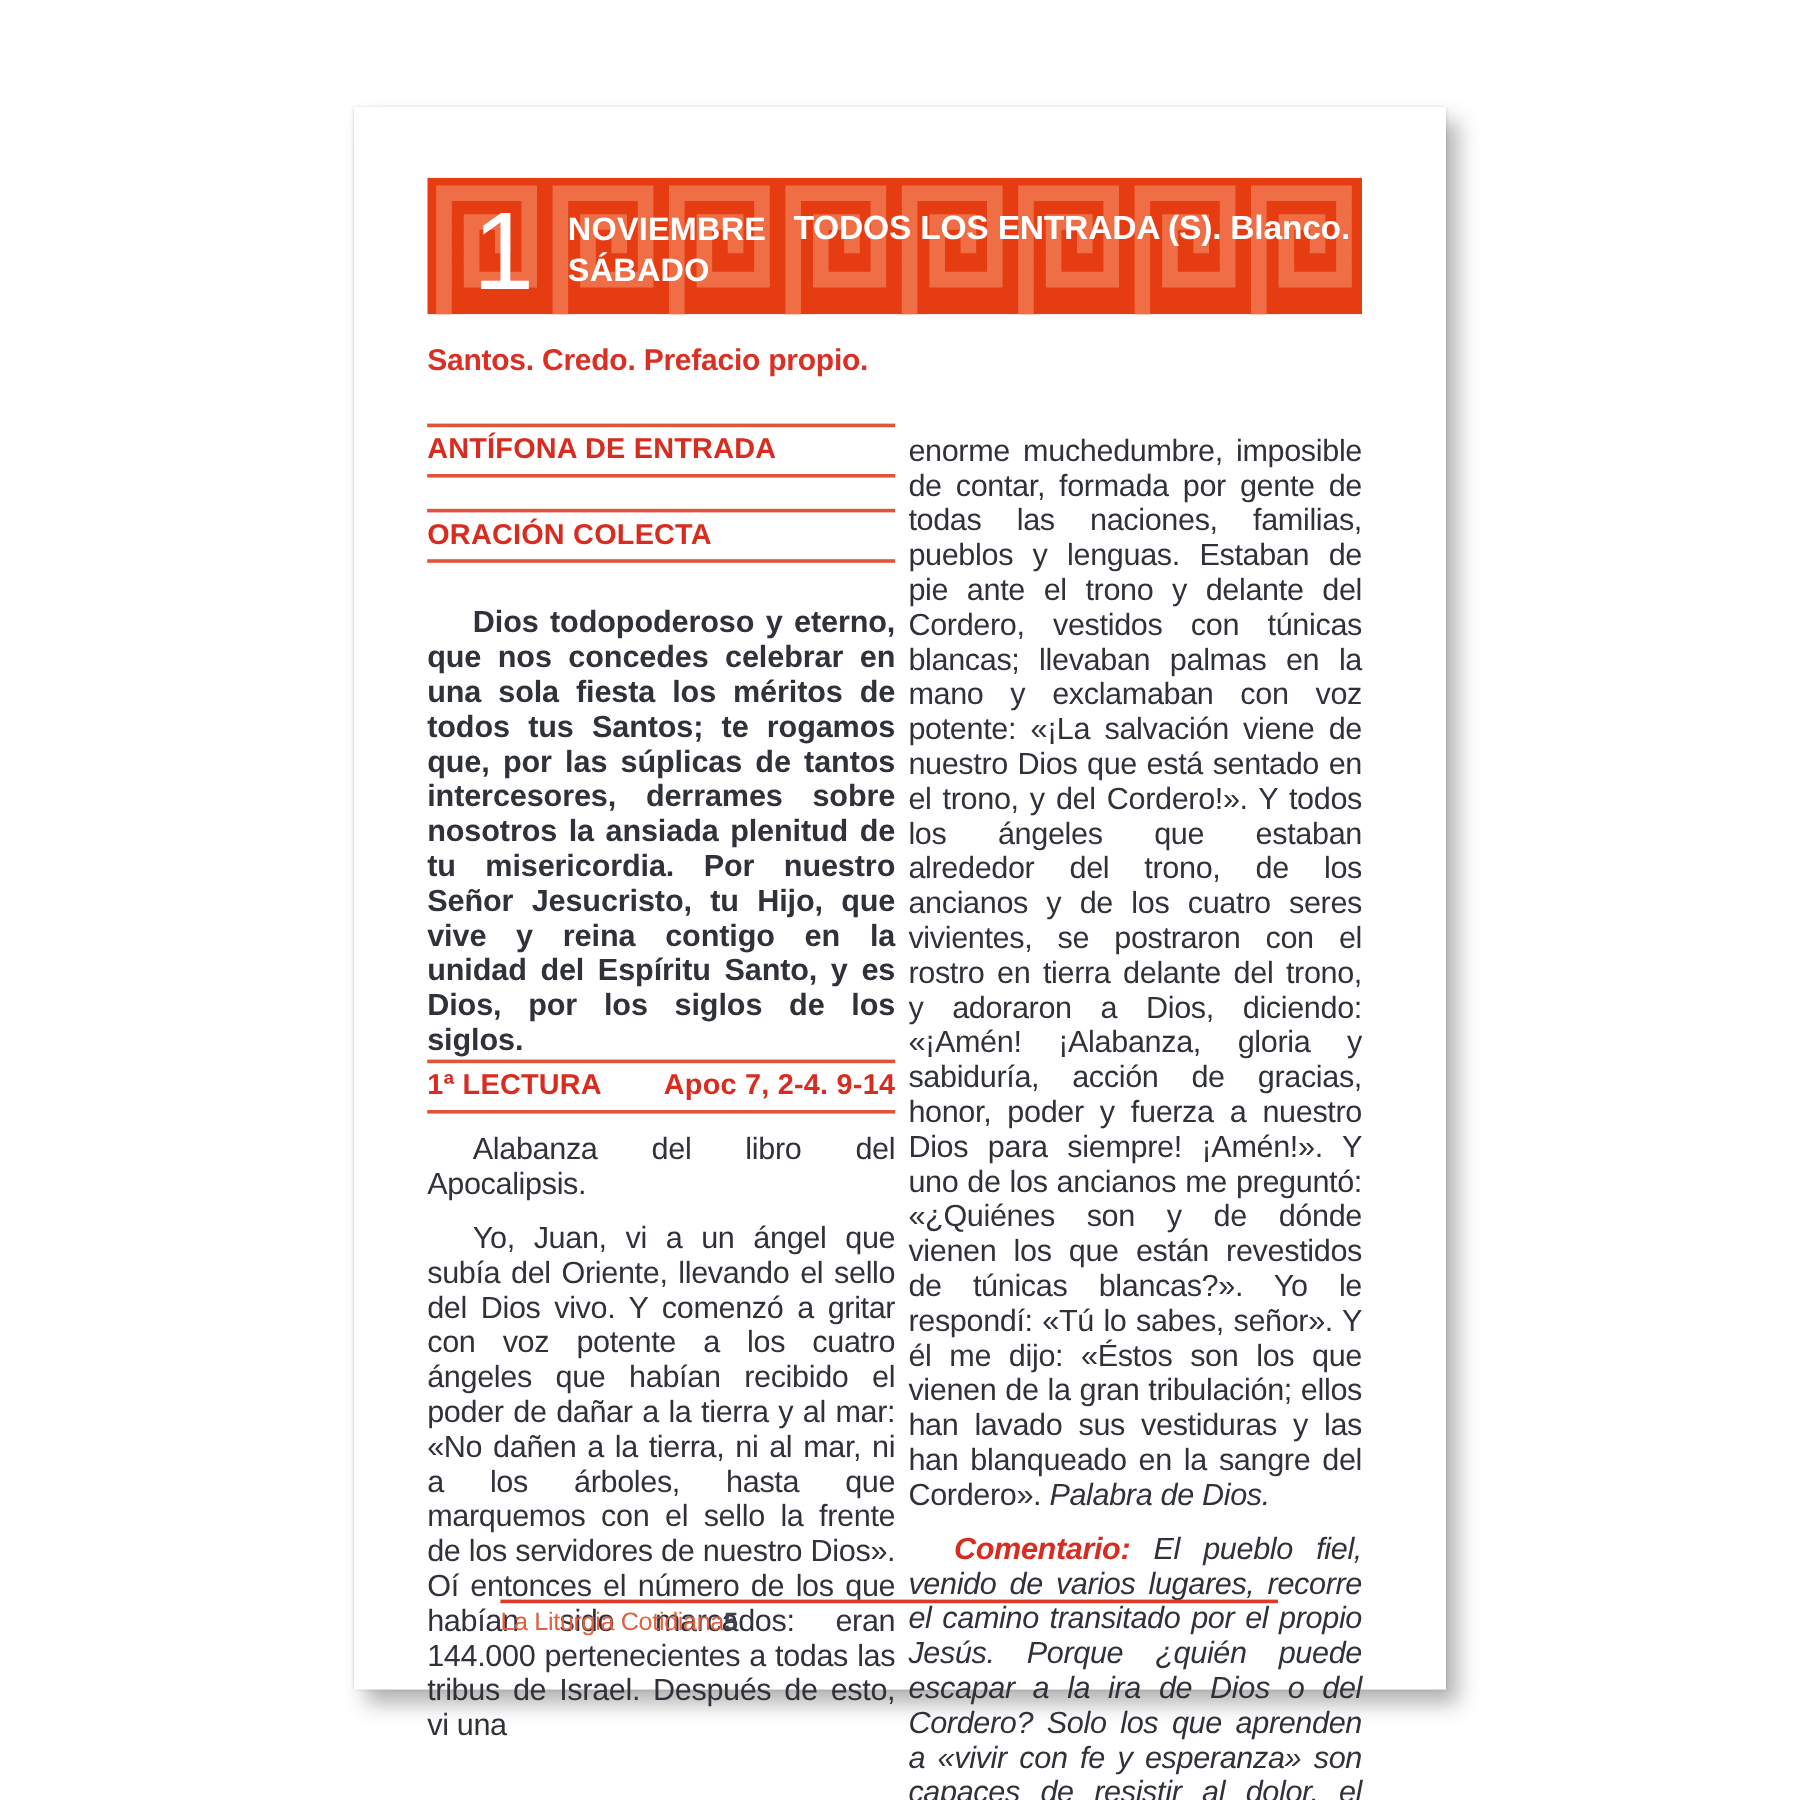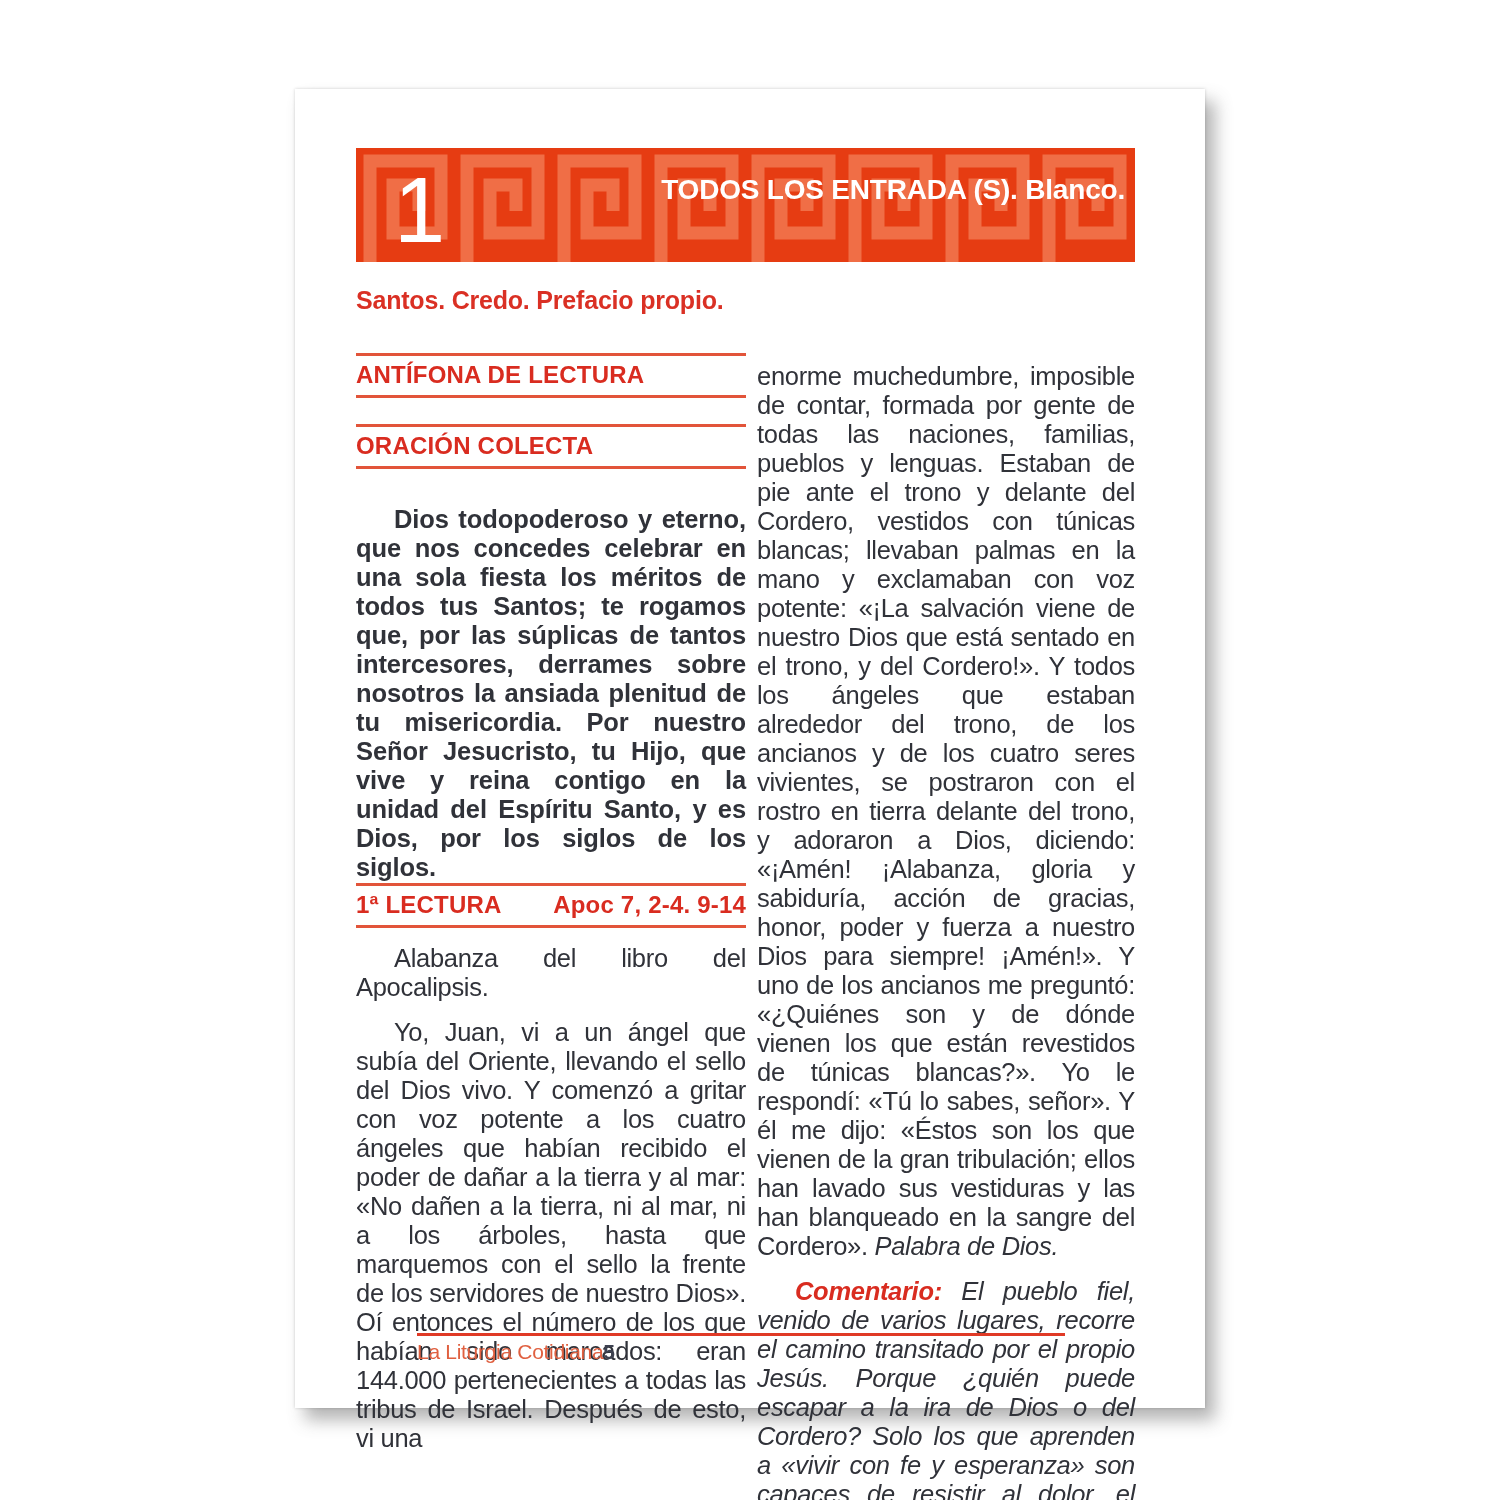--- a/index.html
+++ b/index.html
@@ -111,31 +111,35 @@
             <use href="#gk" x="97"></use>
             <use href="#gk" x="194"></use>
           <use href="#gk" x="291"></use>
             <use href="#gk" x="388"></use>
             <use href="#gk" x="485"></use>
           <use href="#gk" x="582"></use>
             <use href="#gk" x="679"></use>
         </svg>
         <div class="banner-content">
           <div class="day-number">1</div>
+          <div class="day-text">
+            <div>NOVIEMBRE</div>
+            <div>SÁBADO</div>
+          </div>
           <div class="feast-title">TODOS LOS ENTRADA (S). Blanco.</div>
         </div>
       </div>
 
       <div class="rubric">Santos. Credo. Prefacio propio.</div>
 
       <div class="columns">
 
         <div class="col-left">
           <div class="sec-heading mt-antifona">
-            <span>ANTÍFONA DE LECTURA</span>
+            <span>ANTÍFONA DE ENTRADA</span>
           </div>
 
           <div class="sec-heading mt-oracion">
             <span>ORACIÓN COLECTA</span>
           </div>
           <p class="body bold indent">Dios todopoderoso y eterno, que nos concedes celebrar en una sola fiesta los méritos de todos tus Santos; te rogamos que, por las súplicas de tantos intercesores, derrames sobre nosotros la ansiada plenitud de tu misericordia. Por nuestro Señor Jesucristo, tu Hijo, que vive y reina contigo en la unidad del Espíritu Santo, y es Dios, por los siglos de los siglos.</p>
 
           <div class="sec-heading mt-lectura">
             <span>1ª LECTURA</span>
             <span class="ref">Apoc 7, 2-4. 9-14</span>

